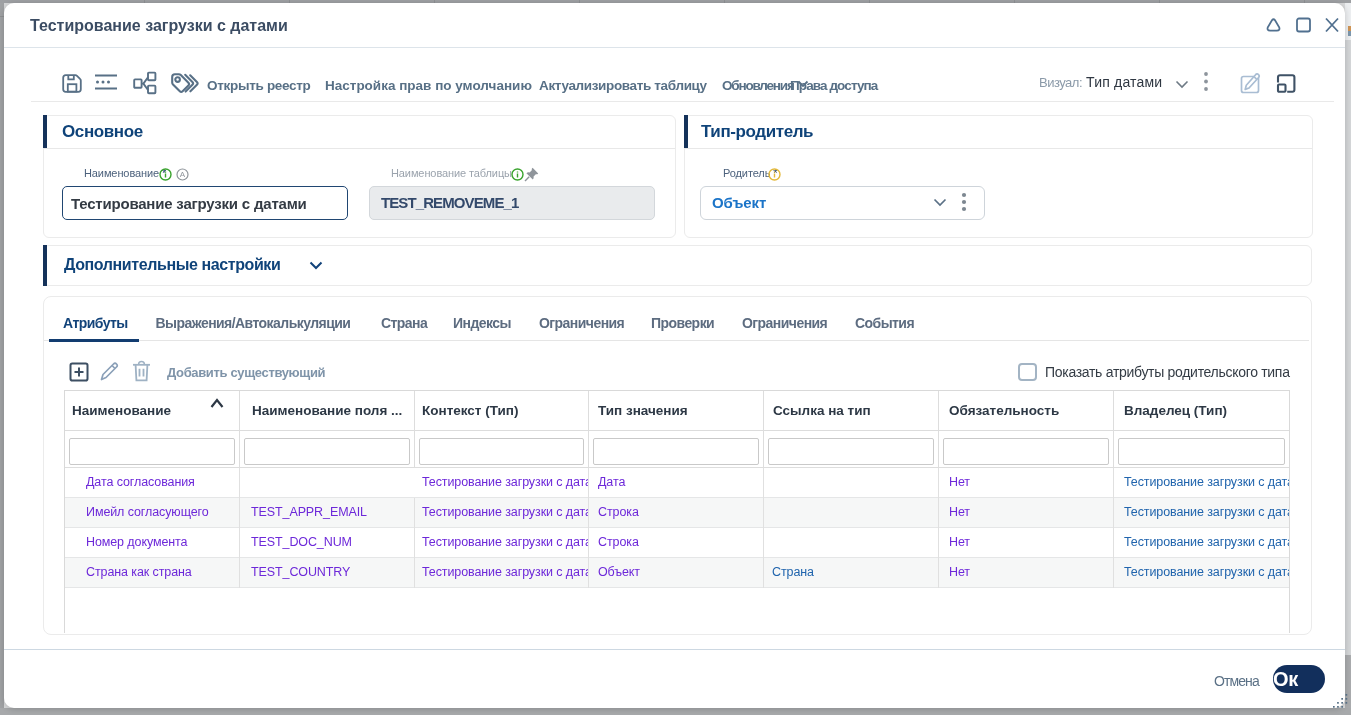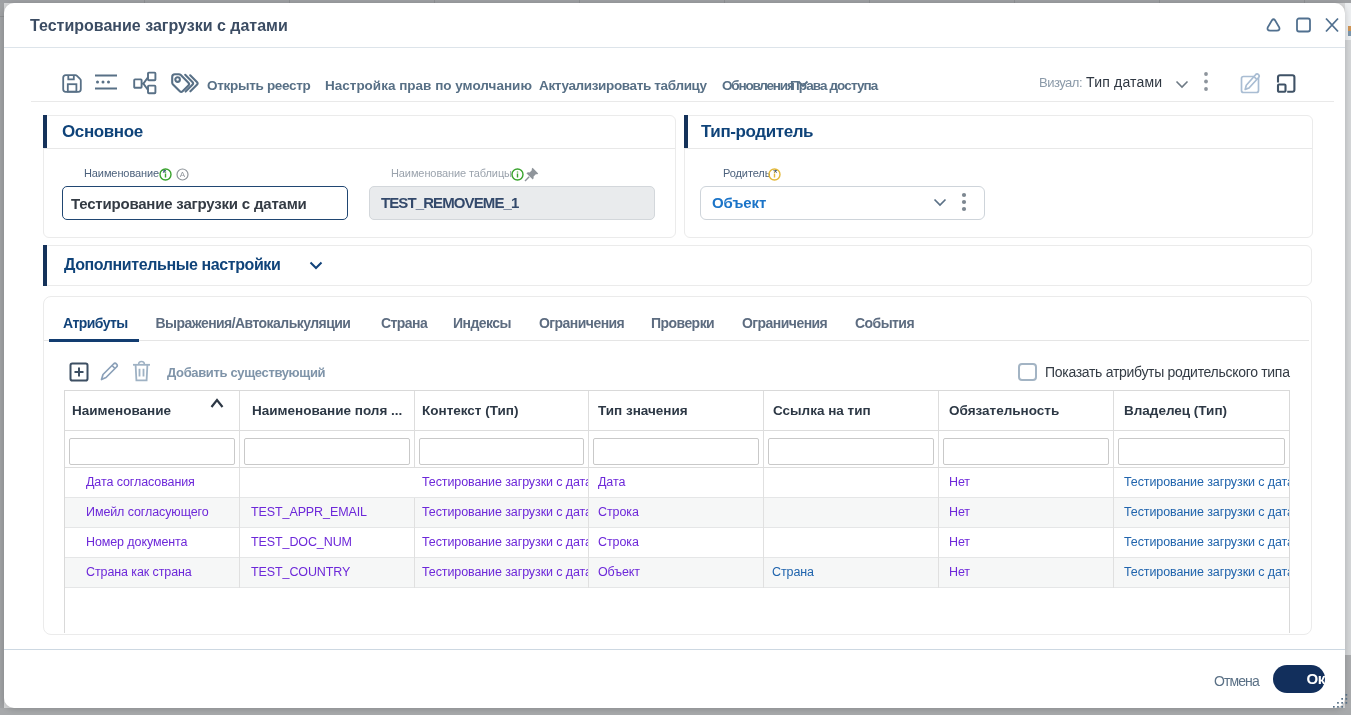--- a/index.html
+++ b/index.html
@@ -269,21 +269,21 @@
       <div class="dc" style="left:350px;width:174px;padding-left:7px;border-right:1px solid #e0e0e0">Тестирование загрузки с датами</div>
       <div class="dc" style="left:524px;width:175px;padding-left:9px;border-right:1px solid #e0e0e0">Объект</div>
       <div class="dc bluetx" style="left:699px;width:175px;padding-left:8px;border-right:1px solid #e0e0e0">Страна</div>
       <div class="dc" style="left:874px;width:175px;padding-left:10px;border-right:1px solid #e0e0e0">Нет</div>
       <div class="dc bluetx" style="left:1049px;width:175px;padding-left:10px">Тестирование загрузки с датами</div>
     </div>
   </div>
 
   <div class="abs" style="left:0;top:646px;right:0;height:1px;background:#cdd8e2"></div>
   <span class="abs" style="left:1210px;top:670px;font-size:14px;font-weight:normal;color:#5b7186;letter-spacing:-0.9px">Отмена</span>
-  <div class="abs" style="left:1269px;top:662px;width:52px;height:28px;background:#122f5c;border-radius:15px;text-align:right;line-height:28px;font-size:15px;font-weight:bold;color:#fff;letter-spacing:-0.3px">Ок</div>
+  <div class="abs" style="left:1269px;top:662px;width:52px;height:28px;background:#122f5c;border-radius:15px;text-align:left;line-height:28px;font-size:20px;font-weight:bold;color:#fff;letter-spacing:-0.3px">Ок</div>
   <svg class="abs" style="left:1322px;top:687px" width="22" height="20" viewBox="0 0 22 20">
       <g fill="#577086">
         <rect x="19.5" y="4" width="1.7" height="1.7"></rect>
         <rect x="15.3" y="8" width="1.7" height="1.7"></rect>
         <rect x="19.5" y="8" width="1.7" height="1.7"></rect>
         <rect x="11.1" y="12" width="1.7" height="1.7"></rect>
         <rect x="15.3" y="12" width="1.7" height="1.7"></rect>
         <rect x="19.5" y="12" width="1.7" height="1.7"></rect>
         <rect x="7" y="16" width="1.7" height="1.7"></rect>
         <rect x="11.1" y="16" width="1.7" height="1.7"></rect>

